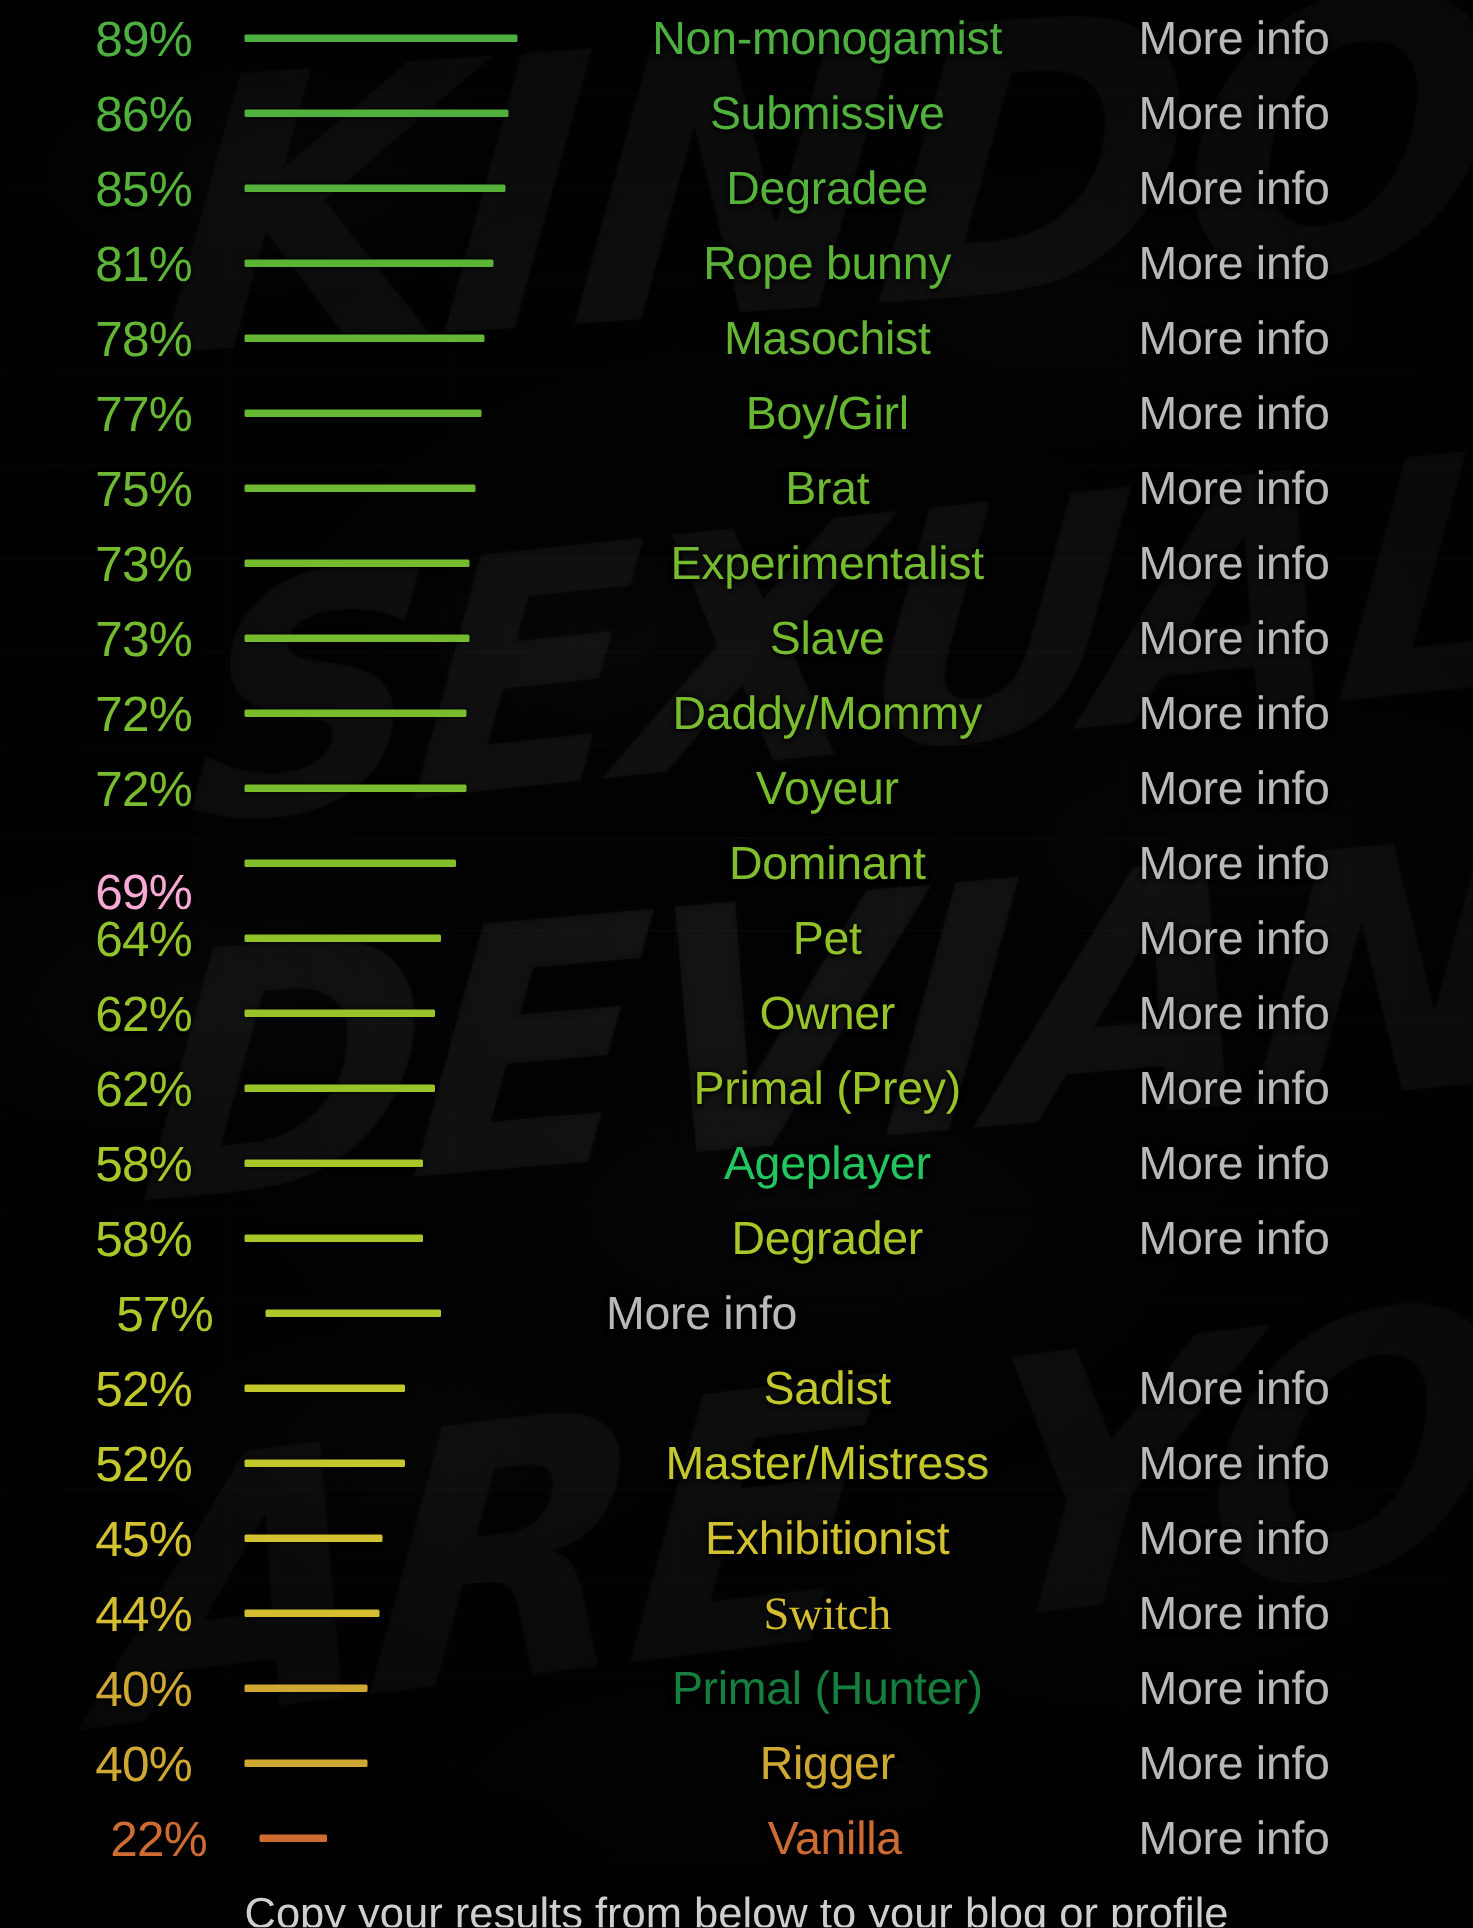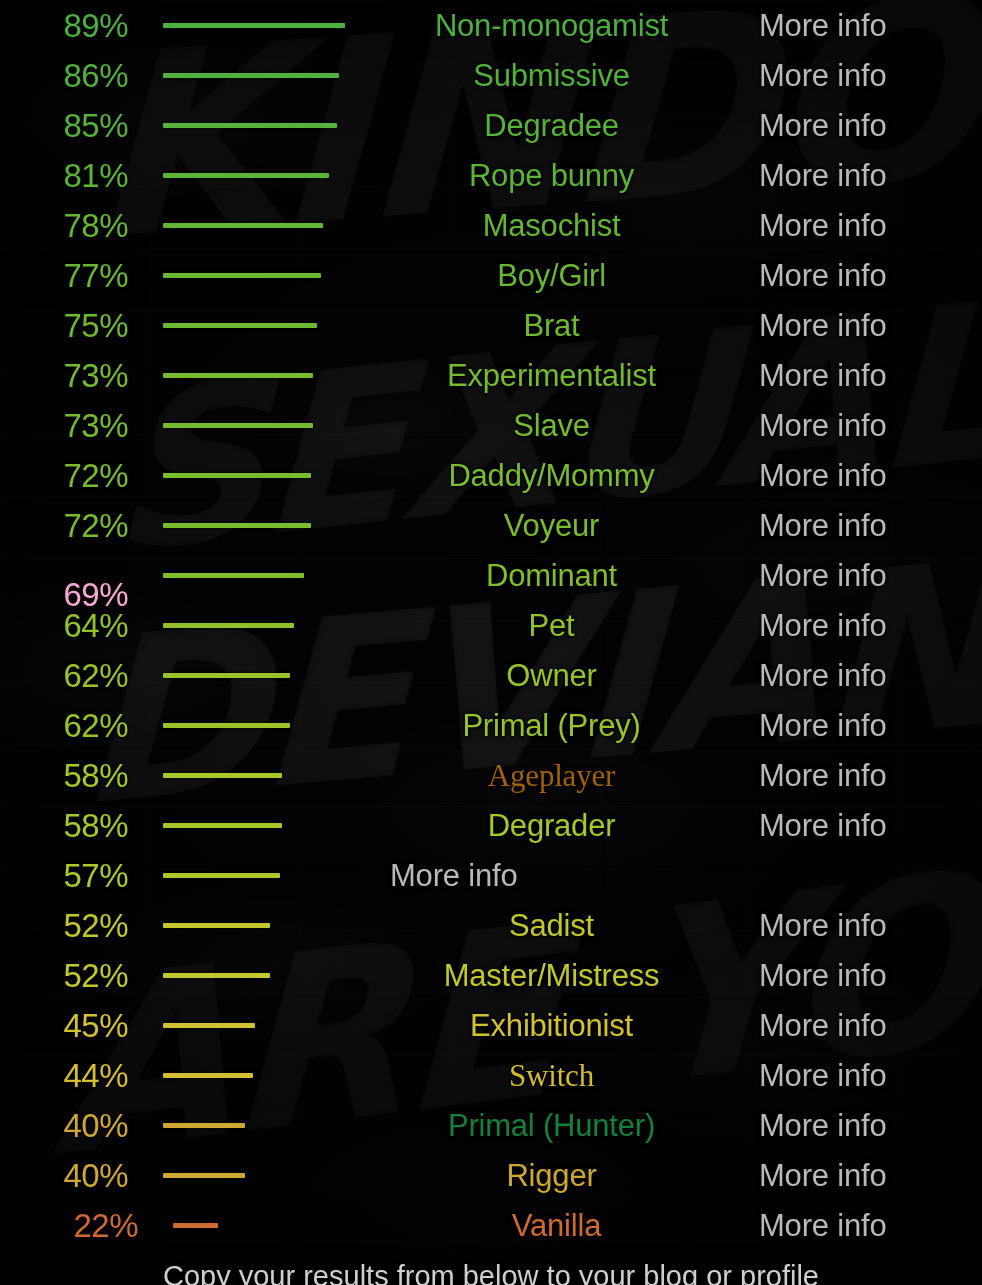--- a/index.html
+++ b/index.html
@@ -323,33 +323,33 @@
           <div class="bar" style="width: 127.1px; background: rgb(153, 196, 41);"></div>
         </div>
         <div class="label" style="color: rgb(153, 196, 41);">Primal (Prey)</div>
         <a class="more">More info</a>
       </div>
       <div class="row">
         <div class="pct" style="color: rgb(168, 199, 40);">58%</div>
         <div class="bar-cell">
           <div class="bar" style="width: 118.9px; background: rgb(168, 199, 40);"></div>
         </div>
-        <div class="label" style="color: #a16207; font-family: Liberation Serif, serif;">Ageplayer</div>
+        <div class="label" style="color: #22c55e;">Ageplayer</div>
         <a class="more">More info</a>
       </div>
       <div class="row">
         <div class="pct" style="color: rgb(168, 199, 40);">58%</div>
         <div class="bar-cell">
           <div class="bar" style="width: 118.9px; background: rgb(168, 199, 40);"></div>
         </div>
         <div class="label" style="color: rgb(168, 199, 40);">Degrader</div>
         <a class="more">More info</a>
       </div>
       <div class="row">
-        <div class="pct" style="color: rgb(173, 200, 40);">57%</div>
+        <div class="pct" style="color: rgb(173, 200, 40); padding-left: 14px;">57%</div>
         <div class="bar-cell">
           <div class="bar" style="width: 116.85px; background: rgb(173, 200, 40);"></div>
         </div>
         <a class="more">More info</a>
       </div>
       <div class="row">
         <div class="pct" style="color: rgb(194, 200, 43);">52%</div>
         <div class="bar-cell">
           <div class="bar" style="width: 106.6px; background: rgb(194, 200, 43);"></div>
         </div>

